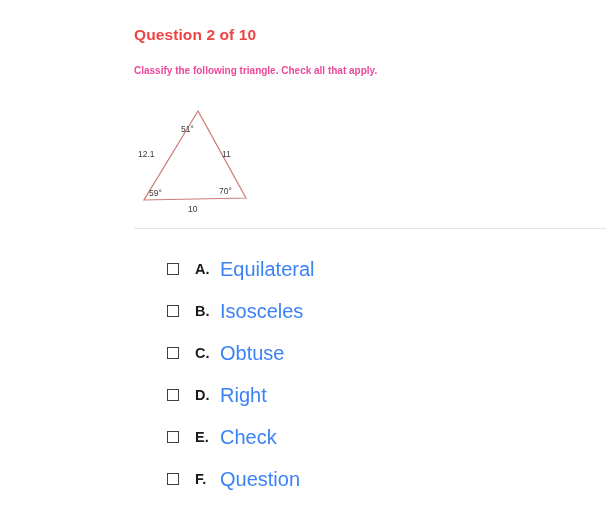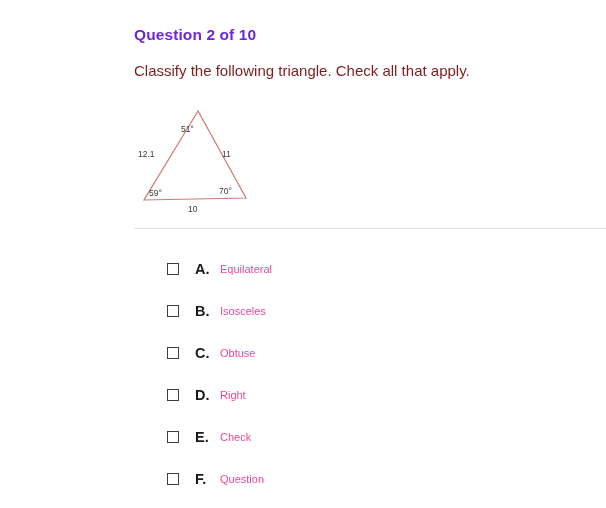--- a/index.html
+++ b/index.html
@@ -32,32 +32,32 @@
     right: 0;
   }
 
   .question-title {
     position: absolute;
     left: 0;
     top: 25px;
     font-size: 15.5px;
     font-weight: bold;
     letter-spacing: 0.1px;
-    color: #6d28d9;
+    color: #ef4444;
     line-height: 20px;
     white-space: nowrap;
   }
 
   .question-prompt {
     position: absolute;
     left: 0;
     top: 61px;
-    font-size: 15px;
-    font-weight: normal;
-    color: #7f1d1d;
+    font-size: 10px;
+    font-weight: bold;
+    color: #ec4899;
     line-height: 20px;
     white-space: nowrap;
   }
 
   .figure-wrap {
     position: absolute;
     left: -9px;
     top: 100px;
     width: 130px;
     height: 122px;
@@ -115,23 +115,23 @@
     margin-left: 16px;
     font-size: 14.5px;
     font-weight: bold;
     color: #1a1a1a;
     flex: 0 0 auto;
     min-width: 17px;
   }
 
   .option-text {
     margin-left: 8px;
-    font-size: 11px;
+    font-size: 20px;
     font-weight: normal;
-    color: #ec4899;
+    color: #3b82f6;
     flex: 0 0 auto;
   }
 </style>
 </head>
 <body>
 
 <div class="page">
   <div class="content">
 
     <div class="question-title">Question 2 of 10</div>

